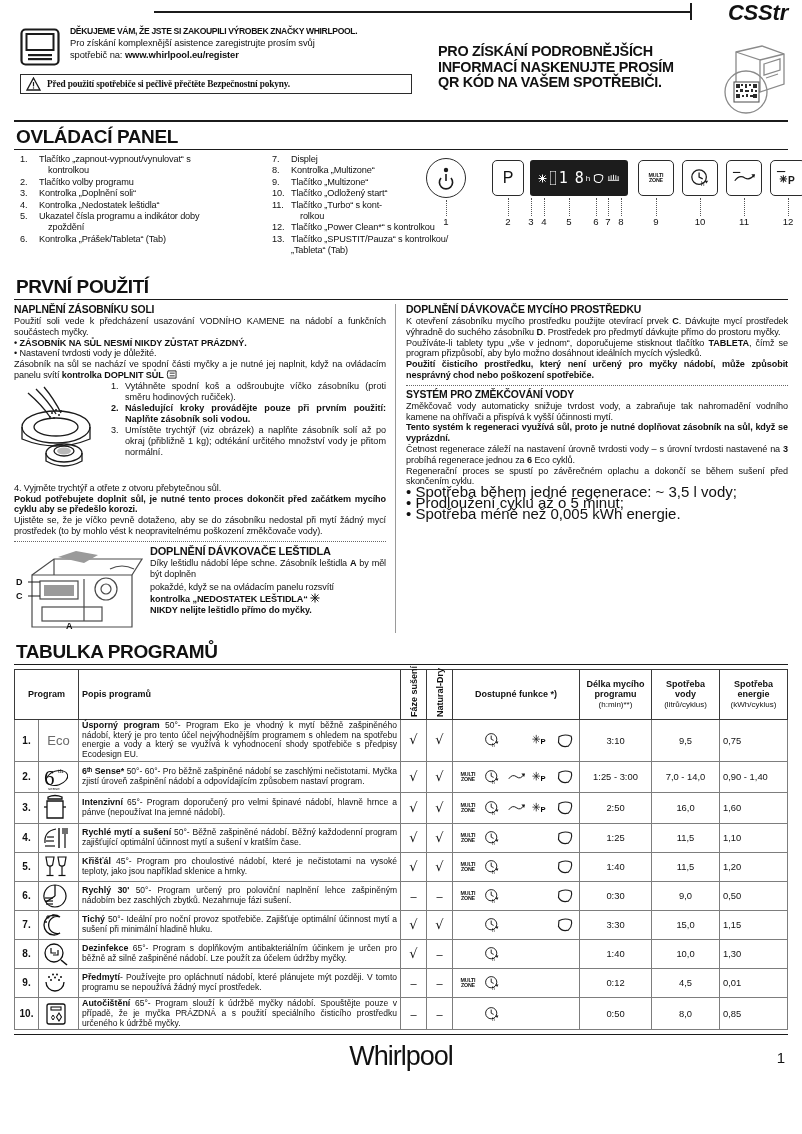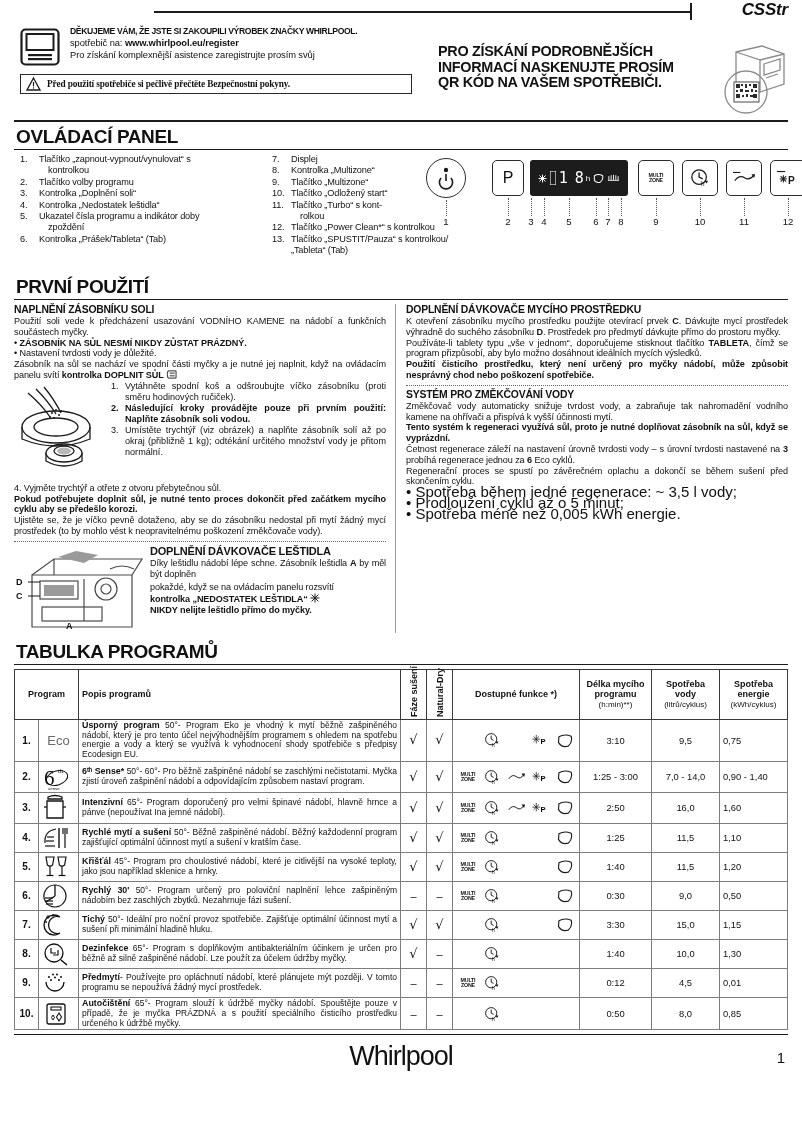--- a/index.html
+++ b/index.html
@@ -19,21 +19,21 @@
   .top-rule {
     position:absolute; left:140px; right:96px; top:11px;
     border-top: 2px solid #1b1b1b;
   }
   .top-rule-cap {
     position:absolute; right:96px; top:3px;
     width:2px; height:17px; background:#1b1b1b;
   }
   .model-code {
     position:absolute; right:0px; top:0px;
-    font-size:17px; font-weight:bold; font-style:italic;
+    font-size:22px; font-weight:bold; font-style:italic;
     letter-spacing:-0.2px; white-space:nowrap;
     font-family:"Liberation Sans", sans-serif;
   }
 
   
   .header { position:relative; height:96px; }
   .monitor-icon { position:absolute; left:6px; top:6px; }
   .thanks { position:absolute; left:56px; top:4px; width:330px; }
   .thanks .l1 { font-size:8.6px; font-weight:bold; letter-spacing:-0.35px; line-height:11px; }
   .thanks .l2 { font-size:9.4px; line-height:12px; letter-spacing:-0.1px; }
@@ -170,24 +170,24 @@
       <svg width="40" height="38" viewBox="0 0 40 38">
         <rect x="1.5" y="1.5" width="37" height="35" rx="4" fill="none" stroke="#1b1b1b" stroke-width="2.2"></rect>
         <rect x="6.5" y="6" width="27" height="16" fill="none" stroke="#1b1b1b" stroke-width="2"></rect>
         <rect x="8" y="26" width="24" height="2.2" fill="#1b1b1b"></rect>
         <rect x="8" y="30" width="24" height="2.2" fill="#1b1b1b"></rect>
       </svg>
     </span>
 
     <div class="thanks">
       <div class="l1">DĚKUJEME VÁM, ŽE JSTE SI ZAKOUPILI VÝROBEK ZNAČKY WHIRLPOOL.</div>
+      <div class="l2">Pro získání komplexnější asistence zaregistrujte prosím svůj</div>
       <div class="l2">
         <span>spotřebič na: </span><b>www.whirlpool.eu/register</b>
       </div>
-      <div class="l2">Pro získání komplexnější asistence zaregistrujte prosím svůj</div>
     </div>
 
     <div class="warnbox">
       <span>
         <svg width="15" height="14" viewBox="0 0 15 14">
           <path d="M7.5 1 L14 13 L1 13 Z" fill="none" stroke="#1b1b1b" stroke-width="1.3"></path>
           <rect x="6.9" y="5" width="1.2" height="4.4" fill="#1b1b1b"></rect>
           <rect x="6.9" y="10.4" width="1.2" height="1.2" fill="#1b1b1b"></rect>
         </svg>
       </span>
@@ -787,21 +787,21 @@
           <svg width="28" height="26" viewBox="0 0 28 26">
               <path d="M4 3 L12 3 L10.6 11 Q8 13.5 5.4 11 Z" fill="none" stroke="#111" stroke-width="1.2"></path>
               <line x1="8" y1="13" x2="8" y2="21" stroke="#111" stroke-width="1.2"></line>
               <line x1="4.5" y1="21.5" x2="11.5" y2="21.5" stroke="#111" stroke-width="1.2"></line>
               <path d="M16 3 L24 3 L22.6 11 Q20 13.5 17.4 11 Z" fill="none" stroke="#111" stroke-width="1.2"></path>
               <line x1="20" y1="13" x2="20" y2="21" stroke="#111" stroke-width="1.2"></line>
               <line x1="16.5" y1="21.5" x2="23.5" y2="21.5" stroke="#111" stroke-width="1.2"></line>
             </svg>
         </td>
         <td class="c-desc">
-          <b>Křišťál</b> <span>45°</span><span>- Program pro choulostivé nádobí, které je citlivější na vysoké teploty, jako jsou například sklenice a hrnky.</span>
+          <b>Křišťál</b> <span>45°</span><span>- Program pro choulostivé nádobí, které je nečistotami na vysoké teploty, jako jsou například sklenice a hrnky.</span>
         </td>
         <td class="c-check"><span class="chk">√</span></td>
         <td class="c-check"><span class="chk">√</span></td>
         <td class="c-funcs">
           <div class="funcrow">
             <span class="mz">MULTI<br>ZONE</span>
             <span class="fslot">
                 <svg width="16" height="16" viewBox="0 0 20 20">
                   <circle cx="9" cy="9" r="7" fill="none" stroke="#1b1b1b" stroke-width="1.2"></circle>
                   <path d="M9 4.5 L9 9 L12 10.5" fill="none" stroke="#1b1b1b" stroke-width="1.2"></path>

